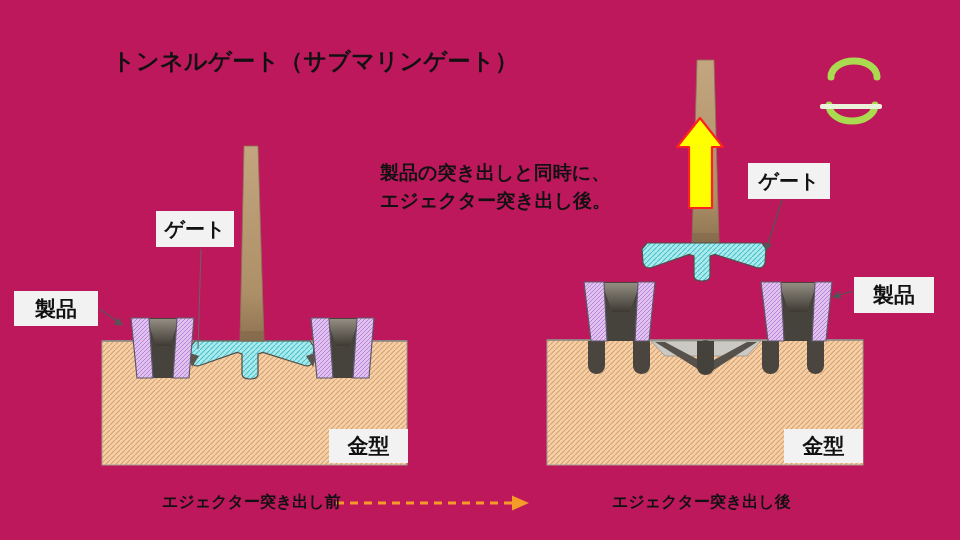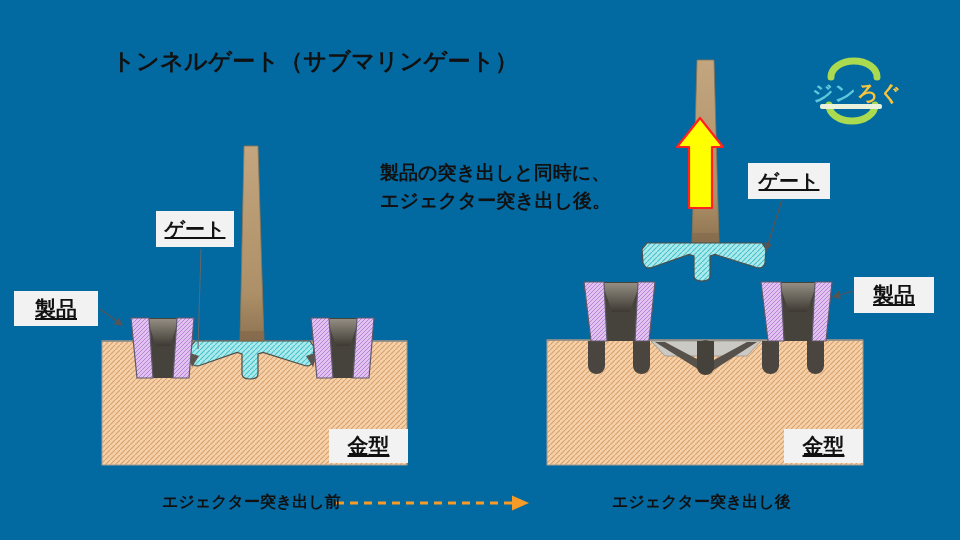--- a/index.html
+++ b/index.html
@@ -1,24 +1,24 @@
 <!DOCTYPE html>
 <html><head>
 <meta charset="utf-8">
 <style>
   html,body{margin:0;padding:0;background:#fff;}
   #stage{
-    position:relative;width:960px;height:540px;overflow:hidden;background:#0369a1;
+    position:relative;width:960px;height:540px;overflow:hidden;background:#be185d;
     font-family:"Liberation Sans","DejaVu Sans",sans-serif;
   }
   #stage svg{position:absolute;left:0;top:0;}
   .txt{position:absolute;color:#111;font-weight:bold;white-space:nowrap;}
   .tag{
     position:absolute;background:#F2F2F2;color:#111;font-weight:bold;
-    display:flex;align-items:center;justify-content:center;white-space:nowrap;text-decoration:underline;
+    display:flex;align-items:center;justify-content:center;white-space:nowrap;
   }
   #title{left:112px;top:46px;font-size:23px;letter-spacing:0.5px;}
   #anno{position:absolute;left:356px;top:159px;font-size:19px;font-weight:bold;line-height:28px;color:#111;margin-left:24px;}
   #cap-before{left:162px;top:492px;font-size:16px;}
   #cap-after{left:612px;top:492px;font-size:16px;}
   #logo-text{position:absolute;left:812px;top:79px;font-size:21px;font-weight:bold;letter-spacing:1px;}
   #logo-text .p1{color:#5FC9DC;}
   #logo-text .p2{color:#F8C53C;}
   #logo-tagline{position:absolute;left:820px;top:104px;width:62px;height:5px;background:#EAF2DC;border-radius:2px;}
 </style>
@@ -146,16 +146,15 @@
   <div class="tag" style="left:156px;top:211px;width:78px;height:36px;font-size:20px;">ゲート</div>
   <div class="tag" style="left:329px;top:429px;width:79px;height:34px;font-size:21px;">金型</div>
 
   <div class="tag" style="left:748px;top:163px;width:82px;height:36px;font-size:20px;">ゲート</div>
   <div class="tag" style="left:854px;top:277px;width:80px;height:36px;font-size:21px;">製品</div>
   <div class="tag" style="left:784px;top:429px;width:79px;height:34px;font-size:21px;">金型</div>
 
   <div id="cap-after" class="txt">エジェクター突き出し後</div>
   <div id="cap-before" class="txt">エジェクター突き出し前</div>
 
-  <div id="logo-text"><span class="p1">ジン</span><span class="p2">ろぐ</span></div>
   <div id="logo-tagline"></div>
 
 </div>
 
 </body></html>

